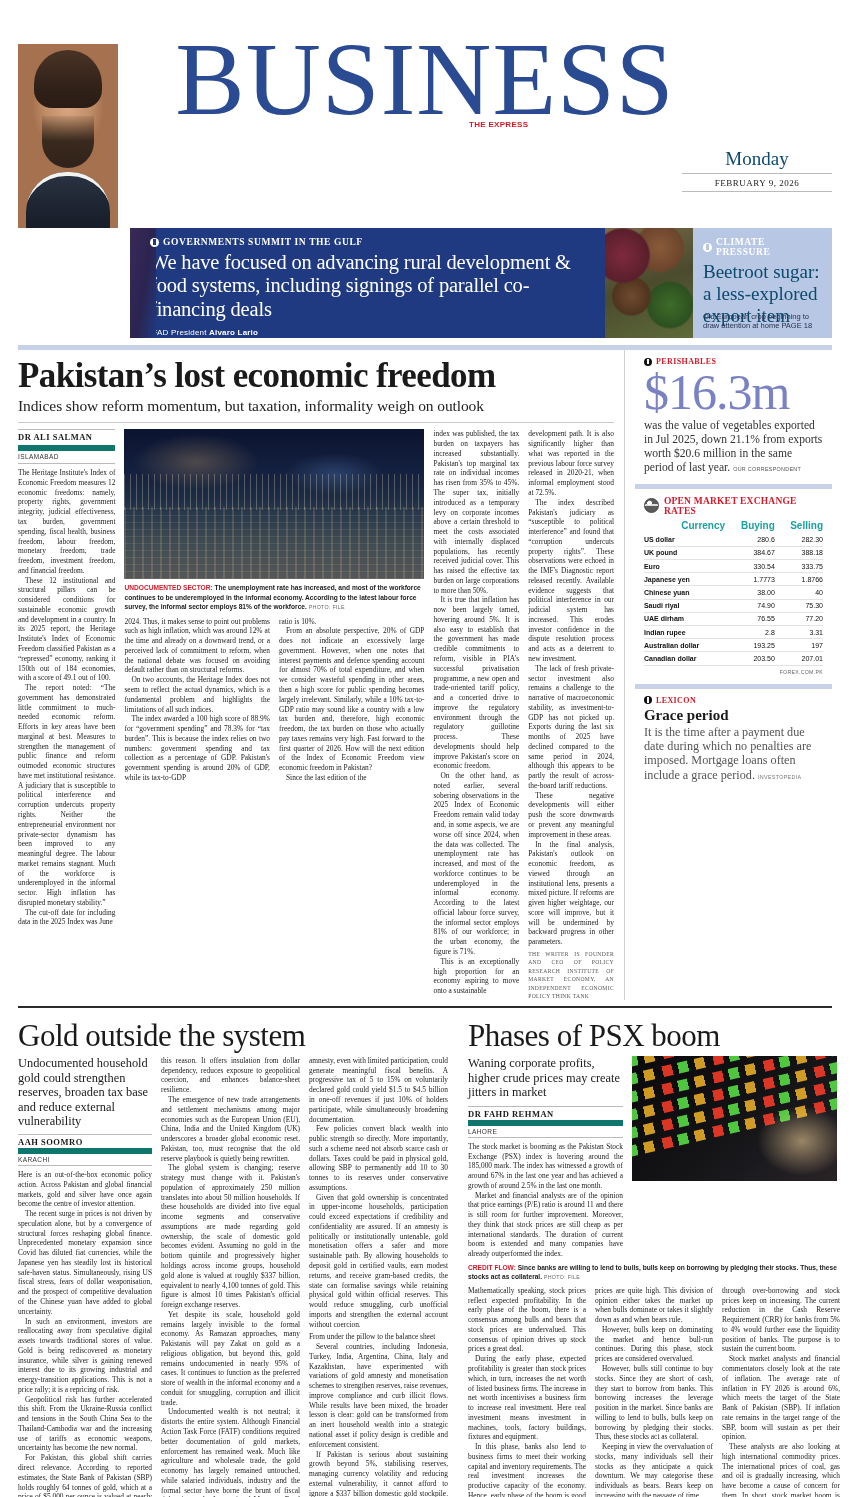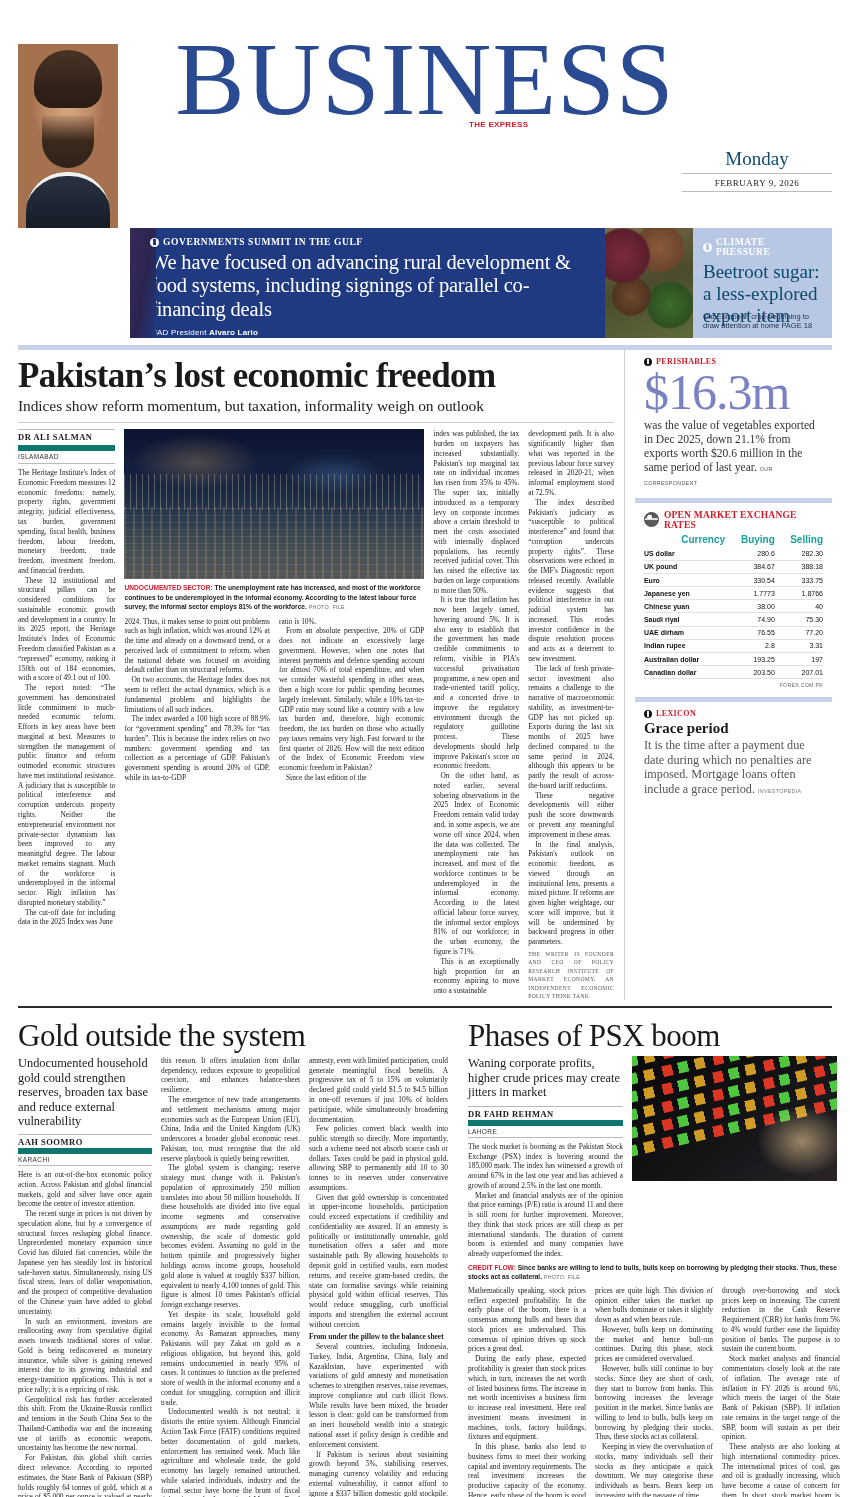--- a/index.html
+++ b/index.html
@@ -388,21 +388,21 @@
 
     <div class="lead-side">
 
       <div class="sbox">
         <div class="s-kicker">
           <span class="t-mark-dark"></span>
           <span>PERISHABLES</span>
         </div>
         <div class="bignum">$16.3m</div>
         <div class="sbox-body">
-          <span>was the value of vegetables exported in Dec 2025, down 21.1% from exports worth $20.6 million in the same period of last year.</span>
+          <span>was the value of vegetables exported in Jul 2025, down 21.1% from exports worth $20.6 million in the same period of last year.</span>
           <span class="credit">OUR CORRESPONDENT</span>
         </div>
       </div>
       <div class="sbox-rule"></div>
 
       <div class="sbox">
         <div class="fx-title">
           <span class="globe"></span>
           <span>OPEN MARKET EXCHANGE RATES</span>
         </div>
@@ -512,21 +512,21 @@
           <p>The emergence of new trade arrangements and settlement mechanisms among major economies such as the European Union (EU), China, India and the United Kingdom (UK) underscores a broader global economic reset. Pakistan, too, must recognise that the old reserve playbook is quietly being rewritten.</p>
           <p>The global system is changing; reserve strategy must change with it. Pakistan's population of approximately 250 million translates into about 50 million households. If these households are divided into five equal income segments and conservative assumptions are made regarding gold ownership, the scale of domestic gold becomes evident. Assuming no gold in the bottom quintile and progressively higher holdings across income groups, household gold alone is valued at roughly $337 billion, equivalent to nearly 4,100 tonnes of gold. This figure is almost 10 times Pakistan's official foreign exchange reserves.</p>
           <p>Yet despite its scale, household gold remains largely invisible to the formal economy. As Ramazan approaches, many Pakistanis will pay Zakat on gold as a religious obligation, but beyond this, gold remains undocumented in nearly 95% of cases. It continues to function as the preferred store of wealth in the informal economy and a conduit for smuggling, corruption and illicit trade.</p>
           <p>Undocumented wealth is not neutral; it distorts the entire system. Although Financial Action Task Force (FATF) conditions required better documentation of gold markets, enforcement has remained weak. Much like agriculture and wholesale trade, the gold economy has largely remained untouched, while salaried individuals, industry and the formal sector have borne the brunt of fiscal tightening under International Monetary Fund (IMF) programmes. This uneven burden has deepened mistrust and narrowed the formal tax base.</p>
 
         </div>
         <div class="col" style="width:139px;">
           <p class="first">amnesty, even with limited participation, could generate meaningful fiscal benefits. A progressive tax of 5 to 15% on voluntarily declared gold could yield $1.5 to $4.5 billion in one-off revenues if just 10% of holders participate, while simultaneously broadening documentation.</p>
           <p>Few policies convert black wealth into public strength so directly. More importantly, such a scheme need not absorb scarce cash or dollars. Taxes could be paid in physical gold, allowing SBP to permanently add 10 to 30 tonnes to its reserves under conservative assumptions.</p>
           <p>Given that gold ownership is concentrated in upper-income households, participation could exceed expectations if credibility and confidentiality are assured. If an amnesty is politically or institutionally untenable, gold monetisation offers a safer and more sustainable path. By allowing households to deposit gold in certified vaults, earn modest returns, and receive gram-based credits, the state can formalise savings while retaining physical gold within official reserves. This would reduce smuggling, curb unofficial imports and strengthen the external account without coercion.</p>
-          <p style="font-weight:700; text-indent:0; margin-top:3px;">From under the pillow to the balance sheet</p>
+          <p style="font-weight:400; text-indent:0; margin-top:3px;">From under the pillow to the balance sheet</p>
           <p>Several countries, including Indonesia, Turkey, India, Argentina, China, Italy and Kazakhstan, have experimented with variations of gold amnesty and monetisation schemes to strengthen reserves, raise revenues, improve compliance and curb illicit flows. While results have been mixed, the broader lesson is clear: gold can be transformed from an inert household wealth into a strategic national asset if policy design is credible and enforcement consistent.</p>
           <p>If Pakistan is serious about sustaining growth beyond 5%, stabilising reserves, managing currency volatility and reducing external vulnerability, it cannot afford to ignore a $337 billion domestic gold stockpile. The metal is already there. What is missing is the policy imagination to make it work for the nation rather than outside it.</p>
 
         </div>
       </div>
     </div>
 
     <div class="col-sep"></div>
 
     <div class="low-right">

